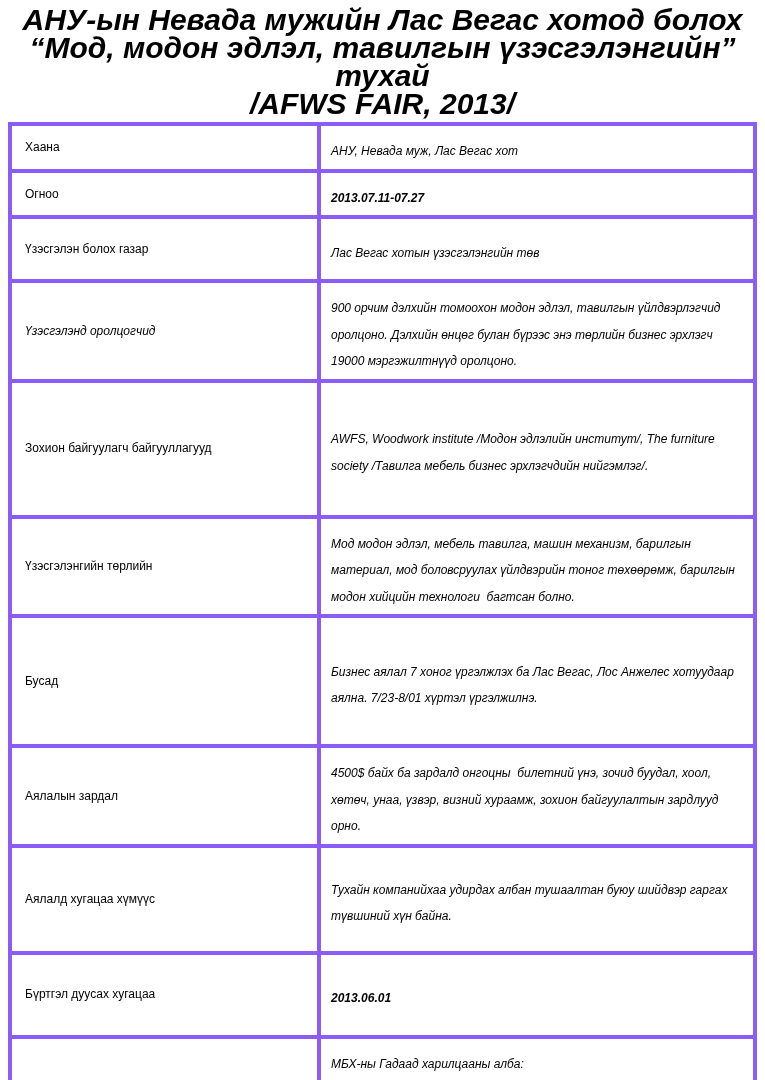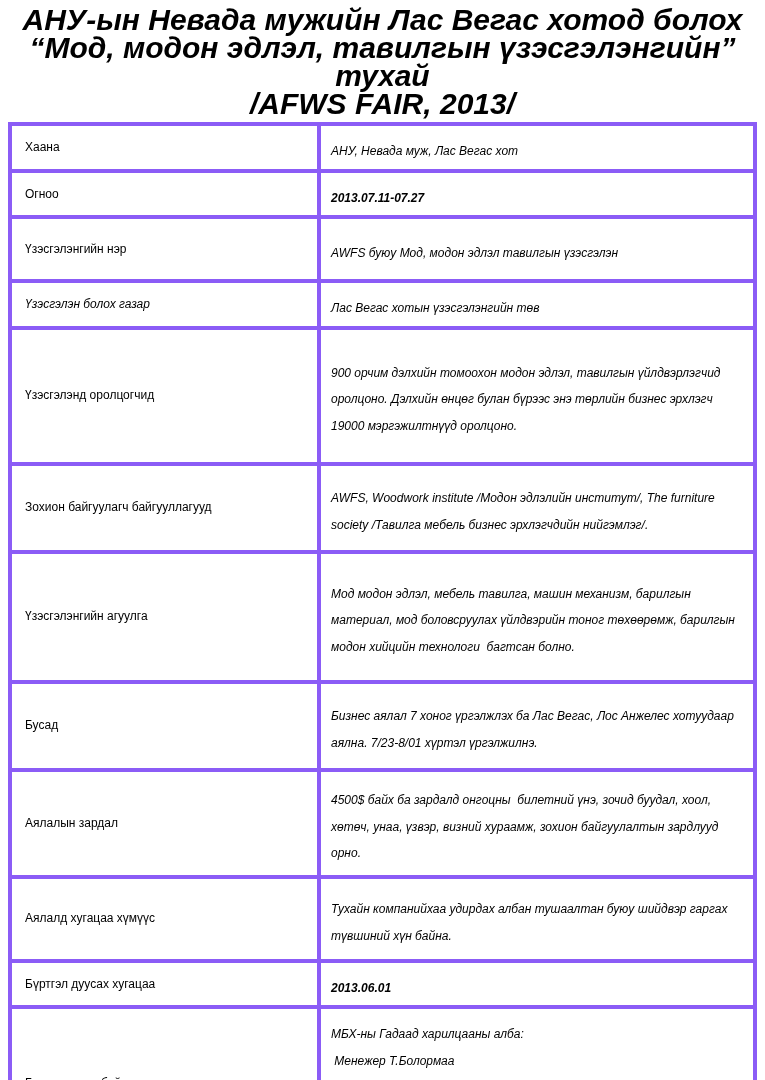--- a/index.html
+++ b/index.html
@@ -81,37 +81,33 @@
     <tbody id="table-body">
         <tr>
           <td class="cell-label">Хаана</td>
           <td class="cell-value">АНУ, Невада муж, Лас Вегас хот</td>
         </tr>
         <tr>
           <td class="cell-label">Огноо</td>
           <td class="cell-value bold">2013.07.11-07.27</td>
         </tr>
         <tr>
-          <td class="cell-label">Үзэсгэлэнгийн нэр</td>
-          <td class="cell-value">AWFS буюу Мод, модон эдлэл тавилгын үзэсгэлэн</td>
-        </tr>
-        <tr>
           <td class="cell-label">Үзэсгэлэн болох газар</td>
           <td class="cell-value">Лас Вегас хотын үзэсгэлэнгийн төв</td>
         </tr>
         <tr>
           <td class="cell-label">Үзэсгэлэнд оролцогчид</td>
           <td class="cell-value">900 орчим дэлхийн томоохон модон эдлэл, тавилгын үйлдвэрлэгчид оролцоно. Дэлхийн өнцөг булан бүрээс энэ төрлийн бизнес эрхлэгч 19000 мэргэжилтнүүд оролцоно.</td>
         </tr>
         <tr>
           <td class="cell-label">Зохион байгуулагч байгууллагууд</td>
           <td class="cell-value">AWFS, Woodwork institute /Модон эдлэлийн институт/, The furniture society /Тавилга мебель бизнес эрхлэгчдийн нийгэмлэг/.</td>
         </tr>
         <tr>
-          <td class="cell-label">Үзэсгэлэнгийн агуулга</td>
+          <td class="cell-label">Үзэсгэлэнгийн төрлийн</td>
           <td class="cell-value">Мод модон эдлэл, мебель тавилга, машин механизм, барилгын материал, мод боловсруулах үйлдвэрийн тоног төхөөрөмж, барилгын модон хийцийн технологи  багтсан болно.</td>
         </tr>
         <tr>
           <td class="cell-label">Бусад</td>
           <td class="cell-value">Бизнес аялал 7 хоног үргэлжлэх ба Лас Вегас, Лос Анжелес хотуудаар аялна. 7/23-8/01 хүртэл үргэлжилнэ.</td>
         </tr>
         <tr>
           <td class="cell-label">Аялалын зардал</td>
           <td class="cell-value">4500$ байх ба зардалд онгоцны  билетний үнэ, зочид буудал, хоол, хөтөч, унаа, үзвэр, визний хураамж, зохион байгуулалтын зардлууд орно.</td>
         </tr>

